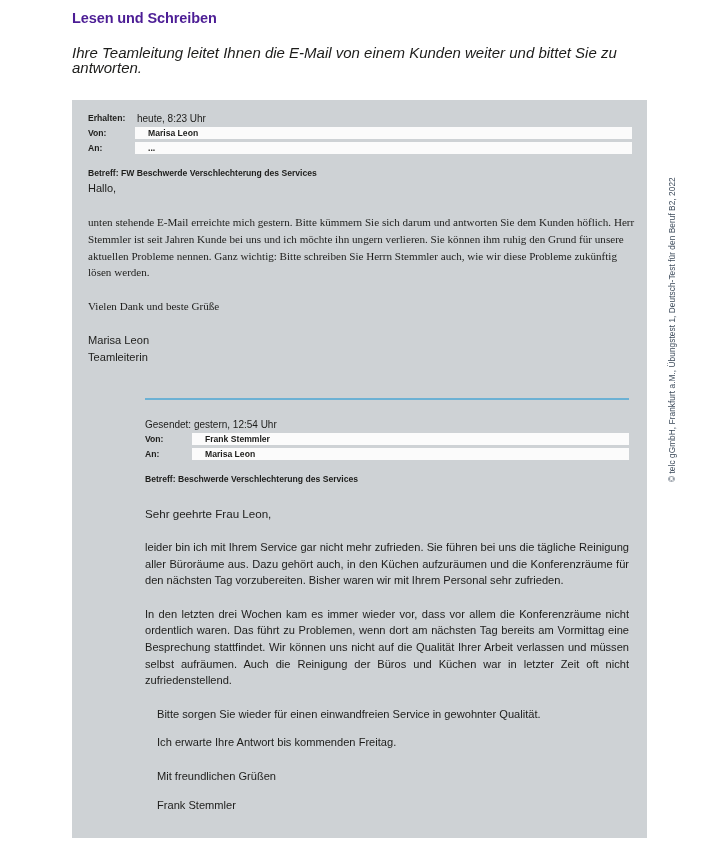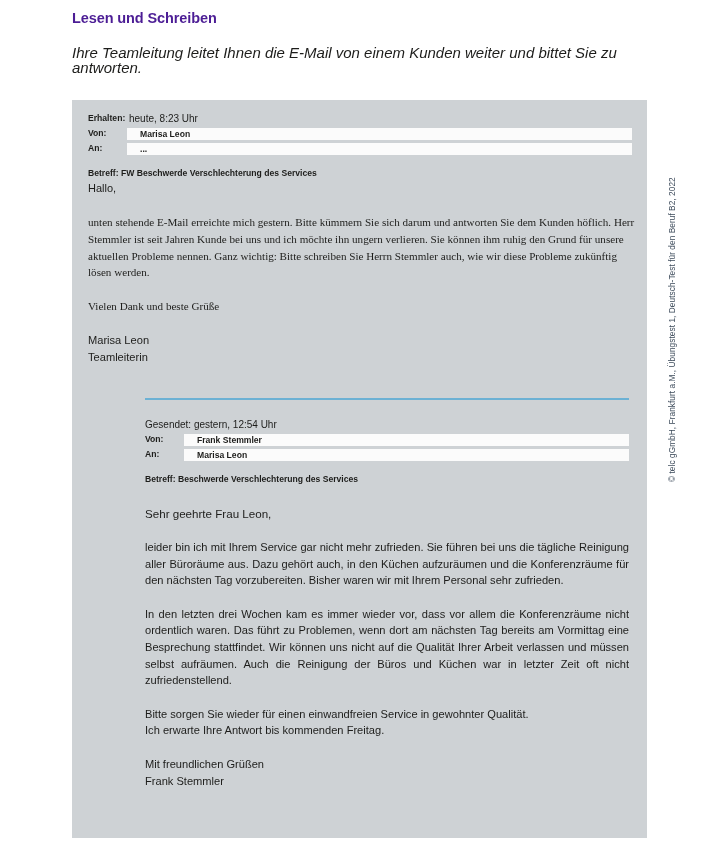--- a/index.html
+++ b/index.html
@@ -53,23 +53,24 @@
 
   
   .mail-head {
     position: absolute;
     left: 16px;
     top: 12px;
     width: 544px;
   }
   .field-row {
     display: flex;
-    align-items: flex-end;
+    align-items: flex-start;
     height: 13px;
     margin-bottom: 2px;
+    gap: 8px;
   }
   .field-label {
     width: 39px;
     flex: 0 0 39px;
     font-size: 8.6px;
     font-weight: bold;
     color: #1d1d1b;
     line-height: 13px;
   }
   .field-static {
@@ -160,21 +161,21 @@
   .quote-para {
     font-size: 11.1px;
     line-height: 16.6px;
     margin: 17px 0 0 0;
     color: #1d1d1b;
     text-align: justify;
   }
   .quote-line {
     font-size: 11.1px;
     line-height: 16.6px;
-    margin: 0;
+    margin: 12px;
     color: #1d1d1b;
   }
   .quote-closing { margin-top: 17px; }
 
   
   .copyright {
     position: absolute;
     left: 664px;
     top: 466px;
     width: 16px;

